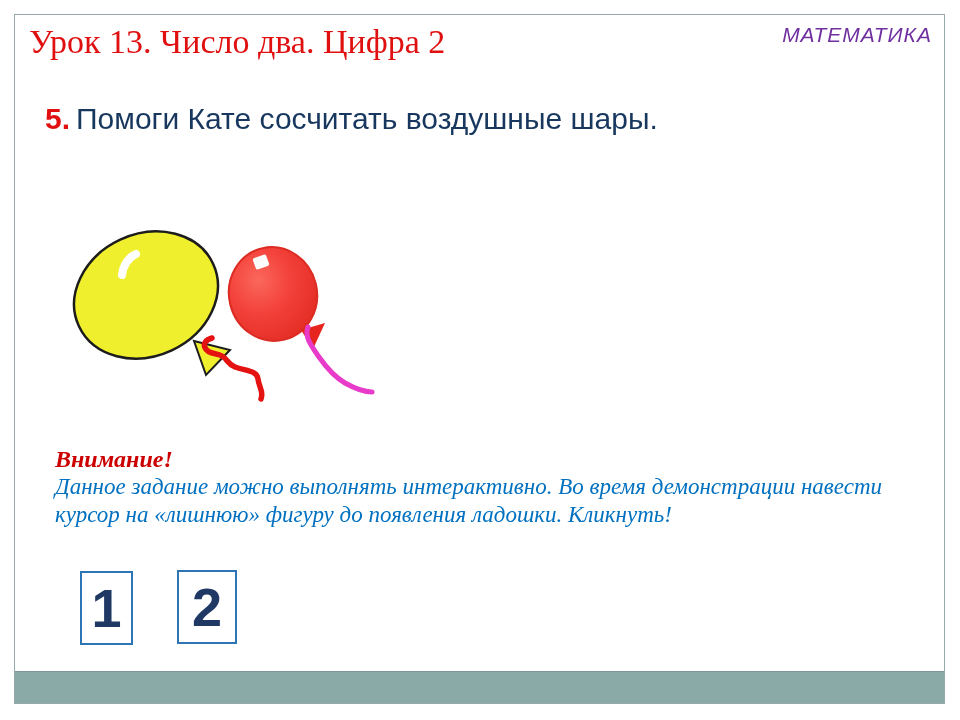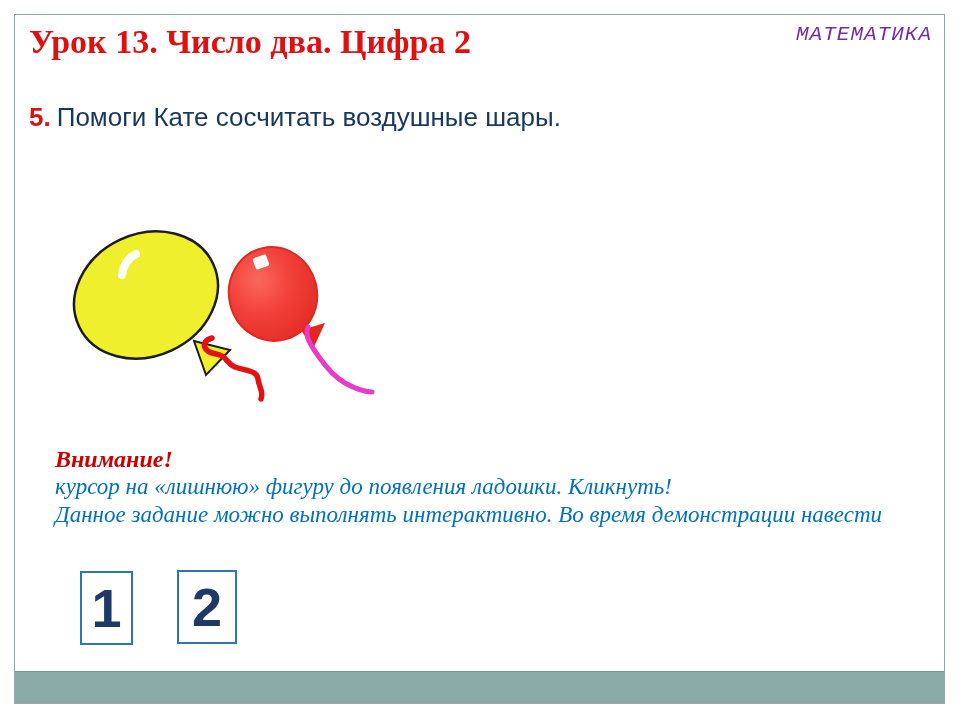--- a/index.html
+++ b/index.html
@@ -10,41 +10,41 @@
     position: absolute;
     left: 14px; top: 14px;
     width: 931px; height: 690px;
     background: #ffffff;
     border: 1px solid #96a8aa;
   }
 
   .badge {
     position: absolute;
     top: 8px; right: 12px;
-    font-family: Liberation Mono, monospace;
+    font-family: Liberation Sans, sans-serif;
     font-style: italic;
     font-size: 21px;
     letter-spacing: 1px;
     color: #7030a0;
   }
 
   .title {
     position: absolute;
     left: 14px; top: 8px;
     font-family: "Liberation Serif", serif;
-    font-weight: bold;
+    font-weight: normal;
     font-size: 34px;
     color: #e01010;
     white-space: nowrap;
   }
 
   .task-line {
     position: absolute;
-    left: 14px; top: 87px;
-    font-size: 26px;
+    left: 30px; top: 87px;
+    font-size: 30px;
     color: #17375e;
     white-space: nowrap;
   }
   .task-number { color: #e01010; font-weight: bold; margin-right: 6px; }
 
   .question-line {
     position: absolute;
     left: 38px; top: 142px;
     font-size: 27px;
     color: #17375e;
@@ -129,22 +129,22 @@
     <g>
       <ellipse cx="212" cy="83" rx="44" ry="47" transform="rotate(-14 212 83)" fill="url(#redGrad)" stroke="#dc2b22" stroke-width="2"></ellipse>
       <rect x="193" y="45" width="14" height="12" rx="2" transform="rotate(-20 200 51)" fill="#fbfbfb"></rect>
       <polygon points="240,119 264,112 252,138" fill="#e6261e"></polygon>
       <path d="M 247,116 C 243,126 251,136 258,146 C 265,156 272,165 284,172 C 293,177 304,181 311,181" stroke="#e93bc9" stroke-width="5" fill="none" stroke-linecap="round"></path>
     </g>
   </svg>
 
   <div class="note">
     <p class="note-heading">Внимание!</p>
+    <p class="note-line">Данное задание можно выполнять интерактивно.  Во время демонстрации навести</p>
     <p class="note-line">курсор на  «лишнюю» фигуру до появления ладошки. Кликнуть!</p>
-    <p class="note-line">Данное задание можно выполнять интерактивно.  Во время демонстрации навести</p>
   </div>
 
   <div class="answer-box answer-1">
       <span>1</span>
     </div>
 
   <div class="answer-box answer-2">
       <span>2</span>
     </div>
 

